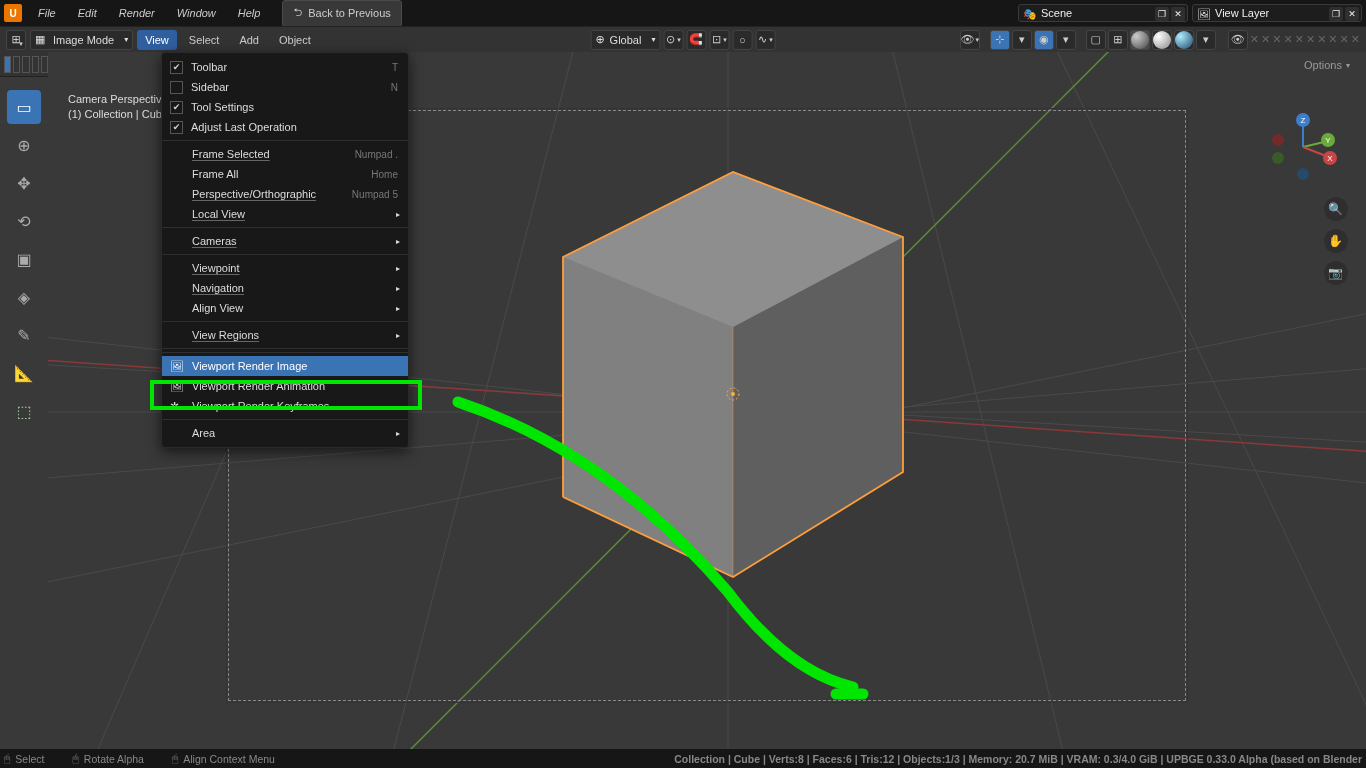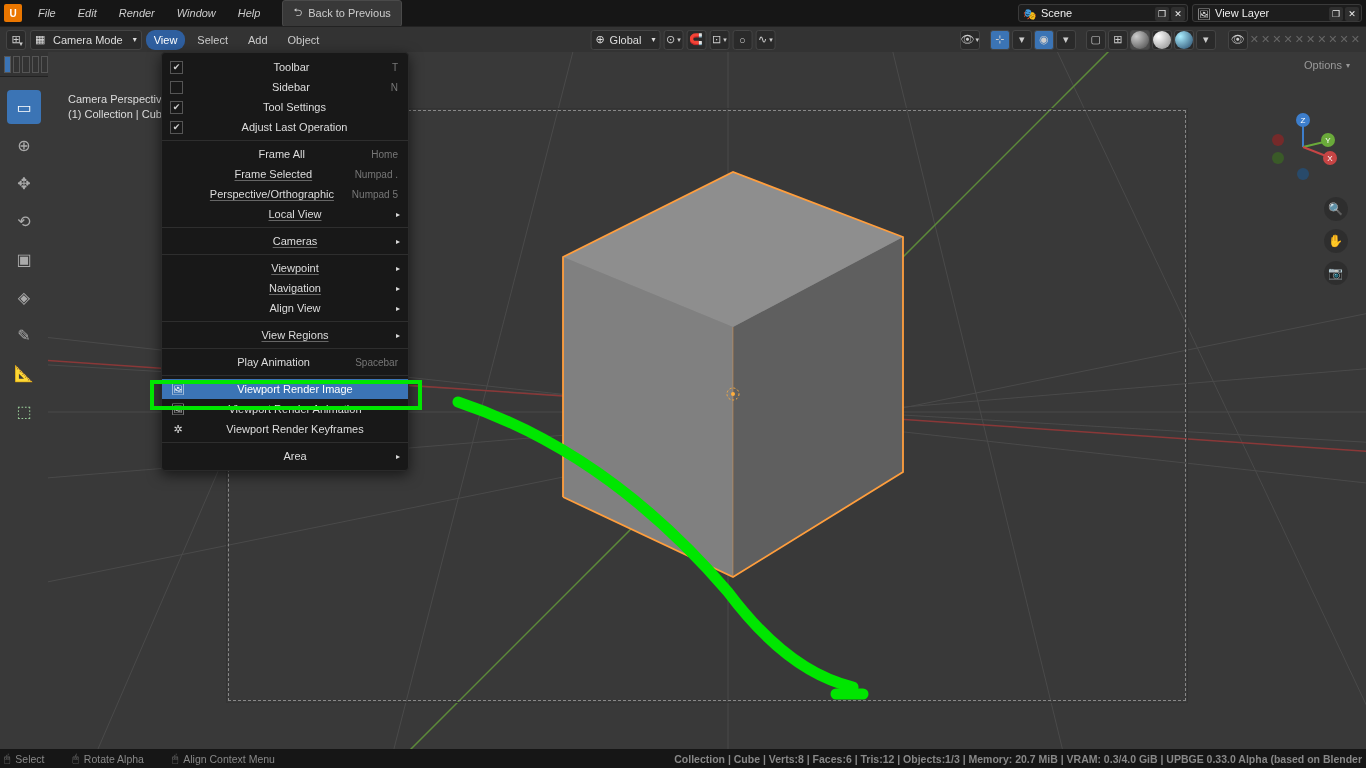--- a/index.html
+++ b/index.html
@@ -12,42 +12,42 @@
 .hdrfield { background:#1d1d1d; border:1px solid #3a3a3a; border-radius:3px; padding:2px 28px 2px 22px; width:170px; position:relative; color:#eee; }
 .hdrfield .ic { position:absolute; left:4px; top:3px; }
 .hdrfield .btns { position:absolute; right:2px; top:2px; display:flex; gap:2px; }
 .minibtn { width:14px; height:14px; background:#2f2f2f; border-radius:2px; display:flex; align-items:center; justify-content:center; font-size:9px; }
 .header2 { height:26px; background:#333; border-top:1px solid #222; display:flex; align-items:center; padding:0 6px; gap:4px; position:relative; }
 .dd-btn { background:#2a2a2a; border:1px solid #444; border-radius:3px; padding:3px 18px 3px 22px; position:relative; display:flex; align-items:center; color:#ddd; }
 .dd-btn .chev { position:absolute; right:4px; font-size:8px; }
 .dd-btn .lic { position:absolute; left:4px; }
 .iconsq { width:20px; height:20px; background:#2a2a2a; border:1px solid #444; border-radius:3px; display:flex; align-items:center; justify-content:center; font-size:11px; }
 .hmenu { padding:4px 8px; cursor:pointer; }
-.hmenu.active { background:#2f5f9f; color:#fff; border-radius:9px; }
+.hmenu.active { background:#2f5f9f; color:#fff; border-radius:3px; }
 .h2-center { position:absolute; left:50%; transform:translateX(-50%); display:flex; gap:3px; align-items:center; }
 .h2-right { margin-left:auto; display:flex; gap:2px; align-items:center; }
 .shsphere { width:18px; height:18px; border-radius:50%; background:radial-gradient(circle at 30% 30%, #ccc, #444); }
 .opts { position:absolute; right:8px; top:56px; z-index:5; padding:3px 8px; color:#999; display:flex; align-items:center; gap:4px; }
 .viewport { position:absolute; left:48px; right:0; top:52px; bottom:19px; background:#393939; overflow:hidden; }
 .grid-svg { position:absolute; inset:0; width:100%; height:100%; }
 .camframe { position:absolute; left:180px; top:58px; right:180px; bottom:48px; border:1px dashed #888;  }
 .camframe::before { content:""; position:absolute; inset:-3px; border:1px solid #333; }
 .hud { position:absolute; left:20px; top:40px; color:#ddd; font-size:11px; z-index:2; line-height:15px; }
 .tool-col { position:absolute; left:0; top:52px; bottom:19px; width:48px; background:transparent; padding-top:34px; }
 .toolrow { height:25px; background:#333; position:absolute; left:0; right:0; top:0; border-bottom:1px solid #222; display:flex; align-items:center; padding-left:4px; gap:2px; }
 .selbox { width:17px; height:17px; border:1px solid #555; }
 .tool-btn { width:34px; height:34px; margin:4px auto; border-radius:4px; display:flex; align-items:center; justify-content:center; font-size:16px; color:#aaa; }
 .tool-btn.active { background:#3b74b5; color:#fff; }
 .navgiz { position:absolute; right:28px; top:60px; width:70px; height:70px; z-index:6; }
 .sidegiz { position:absolute; right:18px; top:145px; display:flex; flex-direction:column; gap:8px; z-index:6; }
 .giz-btn { width:24px; height:24px; background:rgba(40,40,40,.6); border-radius:50%; display:flex; align-items:center; justify-content:center; color:#aaa; font-size:12px; }
 .status { position:absolute; left:0; right:0; bottom:0; height:19px; background:#161616; display:flex; align-items:center; font-size:10.5px; color:#888; padding:0 4px; }
 .status .seg { display:flex; align-items:center; gap:5px; margin-right:28px; }
 .status .info { margin-left:auto; color:#888;font-weight:bold; }
-.dropdown { position:absolute; left:161px; top:52px; width:248px; background:#181818; border:1px solid #2a2a2a; border-radius:4px; box-shadow:0 4px 14px rgba(0,0,0,.6); z-index:50; padding:4px 0;text-align:center; }
+.dropdown { position:absolute; left:161px; top:52px; width:248px; background:#181818; border:1px solid #2a2a2a; border-radius:4px; box-shadow:0 4px 14px rgba(0,0,0,.6); z-index:50; padding:4px 0; }
 .ddrow { display:flex; align-items:center; padding:3px 10px 3px 8px; height:20px; color:#ddd; position:relative; }
 .ddrow.highlighted { background:#3b74b5; color:#fff; }
 .ddrow .cbx { width:13px; height:13px; border:1px solid #555; margin-right:8px; display:flex; align-items:center; justify-content:center; font-size:9px; }
 .ddrow .cbx.on::after { content:"✔"; color:#ccc; font-size:9px; }
 .ddrow .icon { width:16px; margin-right:6px; font-size:11px; }
 .ddrow .lbl { flex:1; text-decoration:none; }
 .ddrow .lbl.u { text-decoration:underline; text-underline-offset:2px; text-decoration-color:#666; }
 .ddrow .sc { color:#777; font-size:10px; }
 .ddrow .sub { position:absolute; right:8px; font-size:8px; }
 .ddsep { height:1px; background:#2e2e2e; margin:3px 0; }
@@ -86,21 +86,21 @@
           <div class="minibtn">✕</div>
         </div>
     </div>
   </div>
 </div>
 
 <div class="header2">
   <div class="iconsq">⊞<span style="font-size:7px;position:absolute;margin-left:10px;margin-top:8px">▾</span></div>
   <div class="dd-btn">
     <span class="lic">▦</span>
-    <span>Camera Mode</span>
+    <span>Image Mode</span>
     <span class="chev">▾</span>
   </div>
   <div class="hmenu active">View</div>
   <div class="hmenu">Select</div>
   <div class="hmenu">Add</div>
   <div class="hmenu">Object</div>
 
   <div class="h2-center">
     <div class="dd-btn" style="padding-left:18px">
       <span class="lic">⊕</span>
@@ -262,30 +262,30 @@
       <span class="cbx on"></span>
       <span class="lbl">Tool Settings</span>
     </div>
   <div class="ddrow">
       <span class="cbx on"></span>
       <span class="lbl">Adjust Last Operation</span>
     </div>
   <div class="ddsep"></div>
   <div class="ddrow">
       <span class="icon"></span>
+      <span class="lbl u">Frame Selected</span>
+      <span class="sc">Numpad .</span>
+    </div>
+  <div class="ddrow">
+      <span class="icon"></span>
       <span class="lbl">Frame All</span>
       <span class="sc">Home</span>
     </div>
   <div class="ddrow">
       <span class="icon"></span>
-      <span class="lbl u">Frame Selected</span>
-      <span class="sc">Numpad .</span>
-    </div>
-  <div class="ddrow">
-      <span class="icon"></span>
       <span class="lbl u">Perspective/Orthographic</span>
       <span class="sc">Numpad 5</span>
     </div>
   <div class="ddrow">
       <span class="icon"></span>
       <span class="lbl u">Local View</span>
       <span class="sub">▸</span>
     </div>
   <div class="ddsep"></div>
   <div class="ddrow">
@@ -309,25 +309,20 @@
       <span class="lbl">Align View</span>
       <span class="sub">▸</span>
     </div>
   <div class="ddsep"></div>
   <div class="ddrow">
       <span class="icon"></span>
       <span class="lbl u">View Regions</span>
       <span class="sub">▸</span>
     </div>
   <div class="ddsep"></div>
-  <div class="ddrow">
-      <span class="icon"></span>
-      <span class="lbl">Play Animation</span>
-      <span class="sc">Spacebar</span>
-    </div>
   <div class="ddsep"></div>
   <div class="ddrow highlighted">
       <span class="icon">🖼</span>
       <span class="lbl">Viewport Render Image</span>
     </div>
   <div class="ddrow">
       <span class="icon">🖼</span>
       <span class="lbl">Viewport Render Animation</span>
     </div>
   <div class="ddrow">

